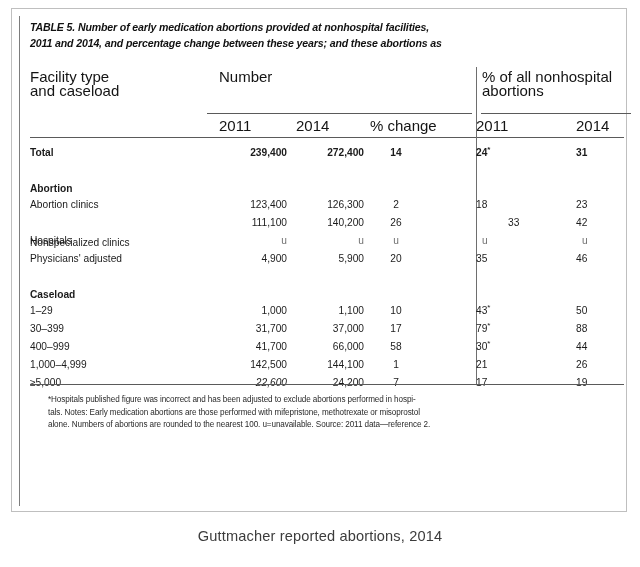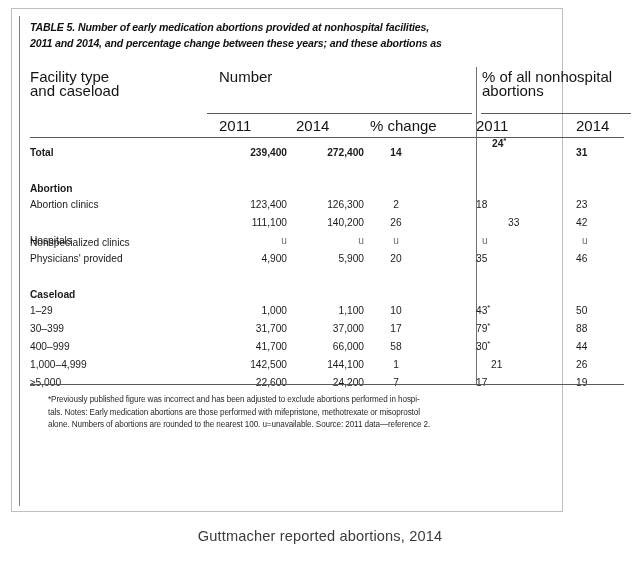--- a/index.html
+++ b/index.html
@@ -14,21 +14,21 @@
     color: #1b1b1b;
     overflow: hidden;
     position: relative;
   }
 
   
   .table-box {
     position: absolute;
     left: 11px;
     top: 8px;
-    width: 552px;
+    width: 616px;
     height: 504px;
     border: 1px solid #bfbfbf;
     background: #ffffff;
     box-sizing: border-box;
   }
   .inner-rule {
     position: absolute;
     left: 7px;
     top: 7px;
     width: 1px;
@@ -162,21 +162,21 @@
       <div class="cell p2011 hdr" style="top:53px;">2011</div>
       <div class="cell p2014 hdr" style="top:53px;">2014</div>
 
       <div class="rule rule-head-all"></div>
       <div class="vdiv"></div>
 
       <div class="cell lbl bold" style="top:80px;">Total</div>
       <div class="cell c2011 bold" style="top:80px;">239,400</div>
       <div class="cell c2014 bold" style="top:80px;">272,400</div>
       <div class="cell cchg bold" style="top:80px;">14</div>
-      <div class="cell p2011 bold" style="top:71px;padding-left:16px;"><span>24</span><sup class="ast">*</sup></div>
+      <div class="cell p2011 bold" style="top:80px;"><span>24</span><sup class="ast">*</sup></div>
       <div class="cell p2014 bold" style="top:80px;">31</div>
 
       <div class="cell lbl grp" style="top:116px;">Abortion</div>
 
       <div class="cell lbl" style="top:132px;">Abortion clinics</div>
       <div class="cell c2011" style="top:132px;">123,400</div>
       <div class="cell c2014" style="top:132px;">126,300</div>
       <div class="cell cchg" style="top:132px;">2</div>
       <div class="cell p2011" style="top:132px;">18</div>
       <div class="cell p2014" style="top:132px;">23</div>
@@ -188,21 +188,21 @@
       <div class="cell p2011" style="top:150px;padding-left:32px;">33</div>
       <div class="cell p2014" style="top:150px;">42</div>
 
       <div class="cell lbl" style="top:168px;">Hospitals</div>
       <div class="cell c2011 unavail" style="top:168px;">u</div>
       <div class="cell c2014 unavail" style="top:168px;">u</div>
       <div class="cell cchg unavail" style="top:168px;">u</div>
       <div class="cell p2011 unavail" style="top:168px;left:452px;">u</div>
       <div class="cell p2014 unavail" style="top:168px;left:552px;">u</div>
 
-      <div class="cell lbl" style="top:186px;">Physicians' provided</div>
+      <div class="cell lbl" style="top:186px;">Physicians' adjusted</div>
       <div class="cell c2011" style="top:186px;">4,900</div>
       <div class="cell c2014" style="top:186px;">5,900</div>
       <div class="cell cchg" style="top:186px;">20</div>
       <div class="cell p2011" style="top:186px;">35</div>
       <div class="cell p2014" style="top:186px;">46</div>
 
       <div class="cell lbl grp" style="top:222px;">Caseload</div>
 
       <div class="cell lbl" style="top:238px;">1–29</div>
       <div class="cell c2011" style="top:238px;">1,000</div>
@@ -222,35 +222,35 @@
       <div class="cell c2011" style="top:274px;">41,700</div>
       <div class="cell c2014" style="top:274px;">66,000</div>
       <div class="cell cchg" style="top:274px;">58</div>
       <div class="cell p2011" style="top:274px;"><span>30</span><sup class="ast">*</sup></div>
       <div class="cell p2014" style="top:274px;">44</div>
 
       <div class="cell lbl" style="top:292px;">1,000–4,999</div>
       <div class="cell c2011" style="top:292px;">142,500</div>
       <div class="cell c2014" style="top:292px;">144,100</div>
       <div class="cell cchg" style="top:292px;">1</div>
-      <div class="cell p2011" style="top:292px;margin-left:15px;">21</div>
+      <div class="cell p2011" style="top:292px;">21</div>
       <div class="cell p2014" style="top:292px;">26</div>
 
       <div class="cell lbl" style="top:310px;">≥5,000</div>
-      <div class="cell c2011" style="top:310px;">22,600</div>
+      <div class="cell c2011" style="top:310px;font-style:italic;">22,600</div>
       <div class="cell c2014" style="top:310px;">24,200</div>
       <div class="cell cchg" style="top:310px;">7</div>
       <div class="cell p2011" style="top:310px;">17</div>
       <div class="cell p2014" style="top:310px;">19</div>
 
       <div class="rule rule-bottom"></div>
     </div>
 
     <div class="footnote">
-      <span class="fn-line">*Previously published figure was incorrect and has been adjusted to exclude abortions performed in hospi-</span>
+      <span class="fn-line">*Hospitals published figure was incorrect and has been adjusted to exclude abortions performed in hospi-</span>
       <span class="fn-line">tals. Notes: Early medication abortions are those performed with mifepristone, methotrexate or misoprostol</span>
       <span class="fn-line">alone. Numbers of abortions are rounded to the nearest 100. u=unavailable. Source: 2011 data—reference 2.</span>
     </div>
 
   </div>
 </div>
 
 <div class="caption">Guttmacher reported abortions, 2014</div>
 
 </body></html>

